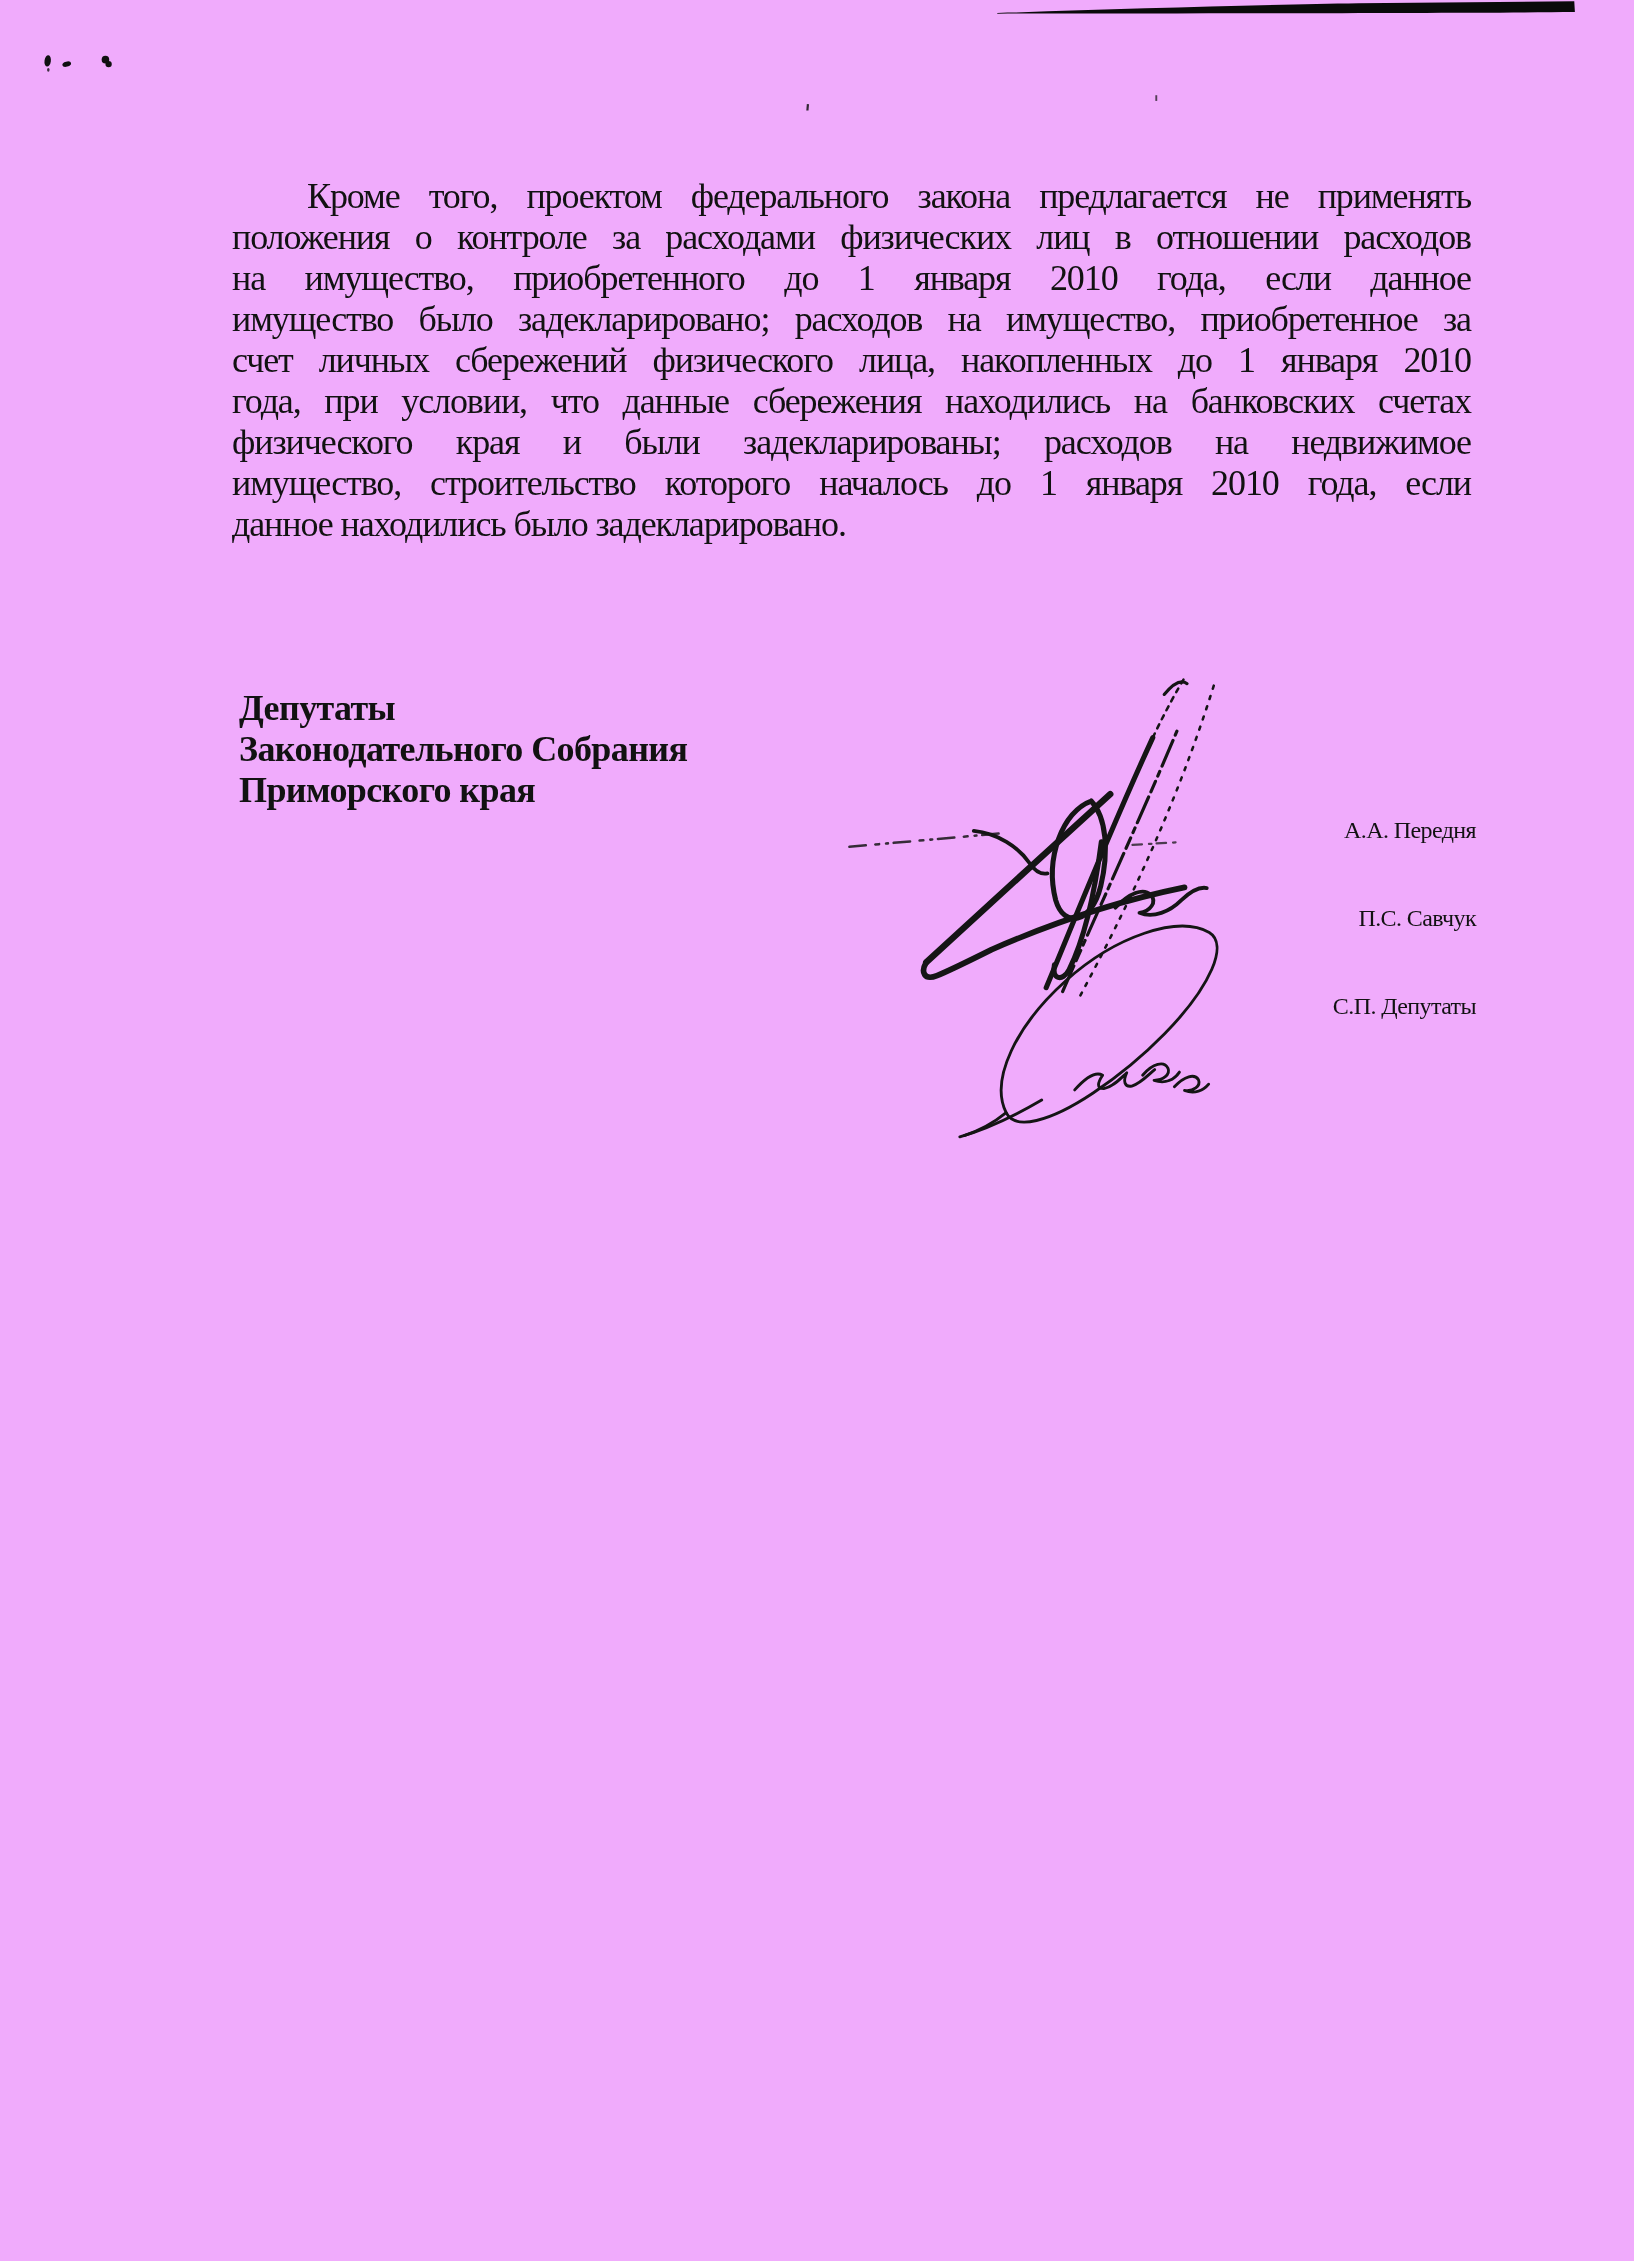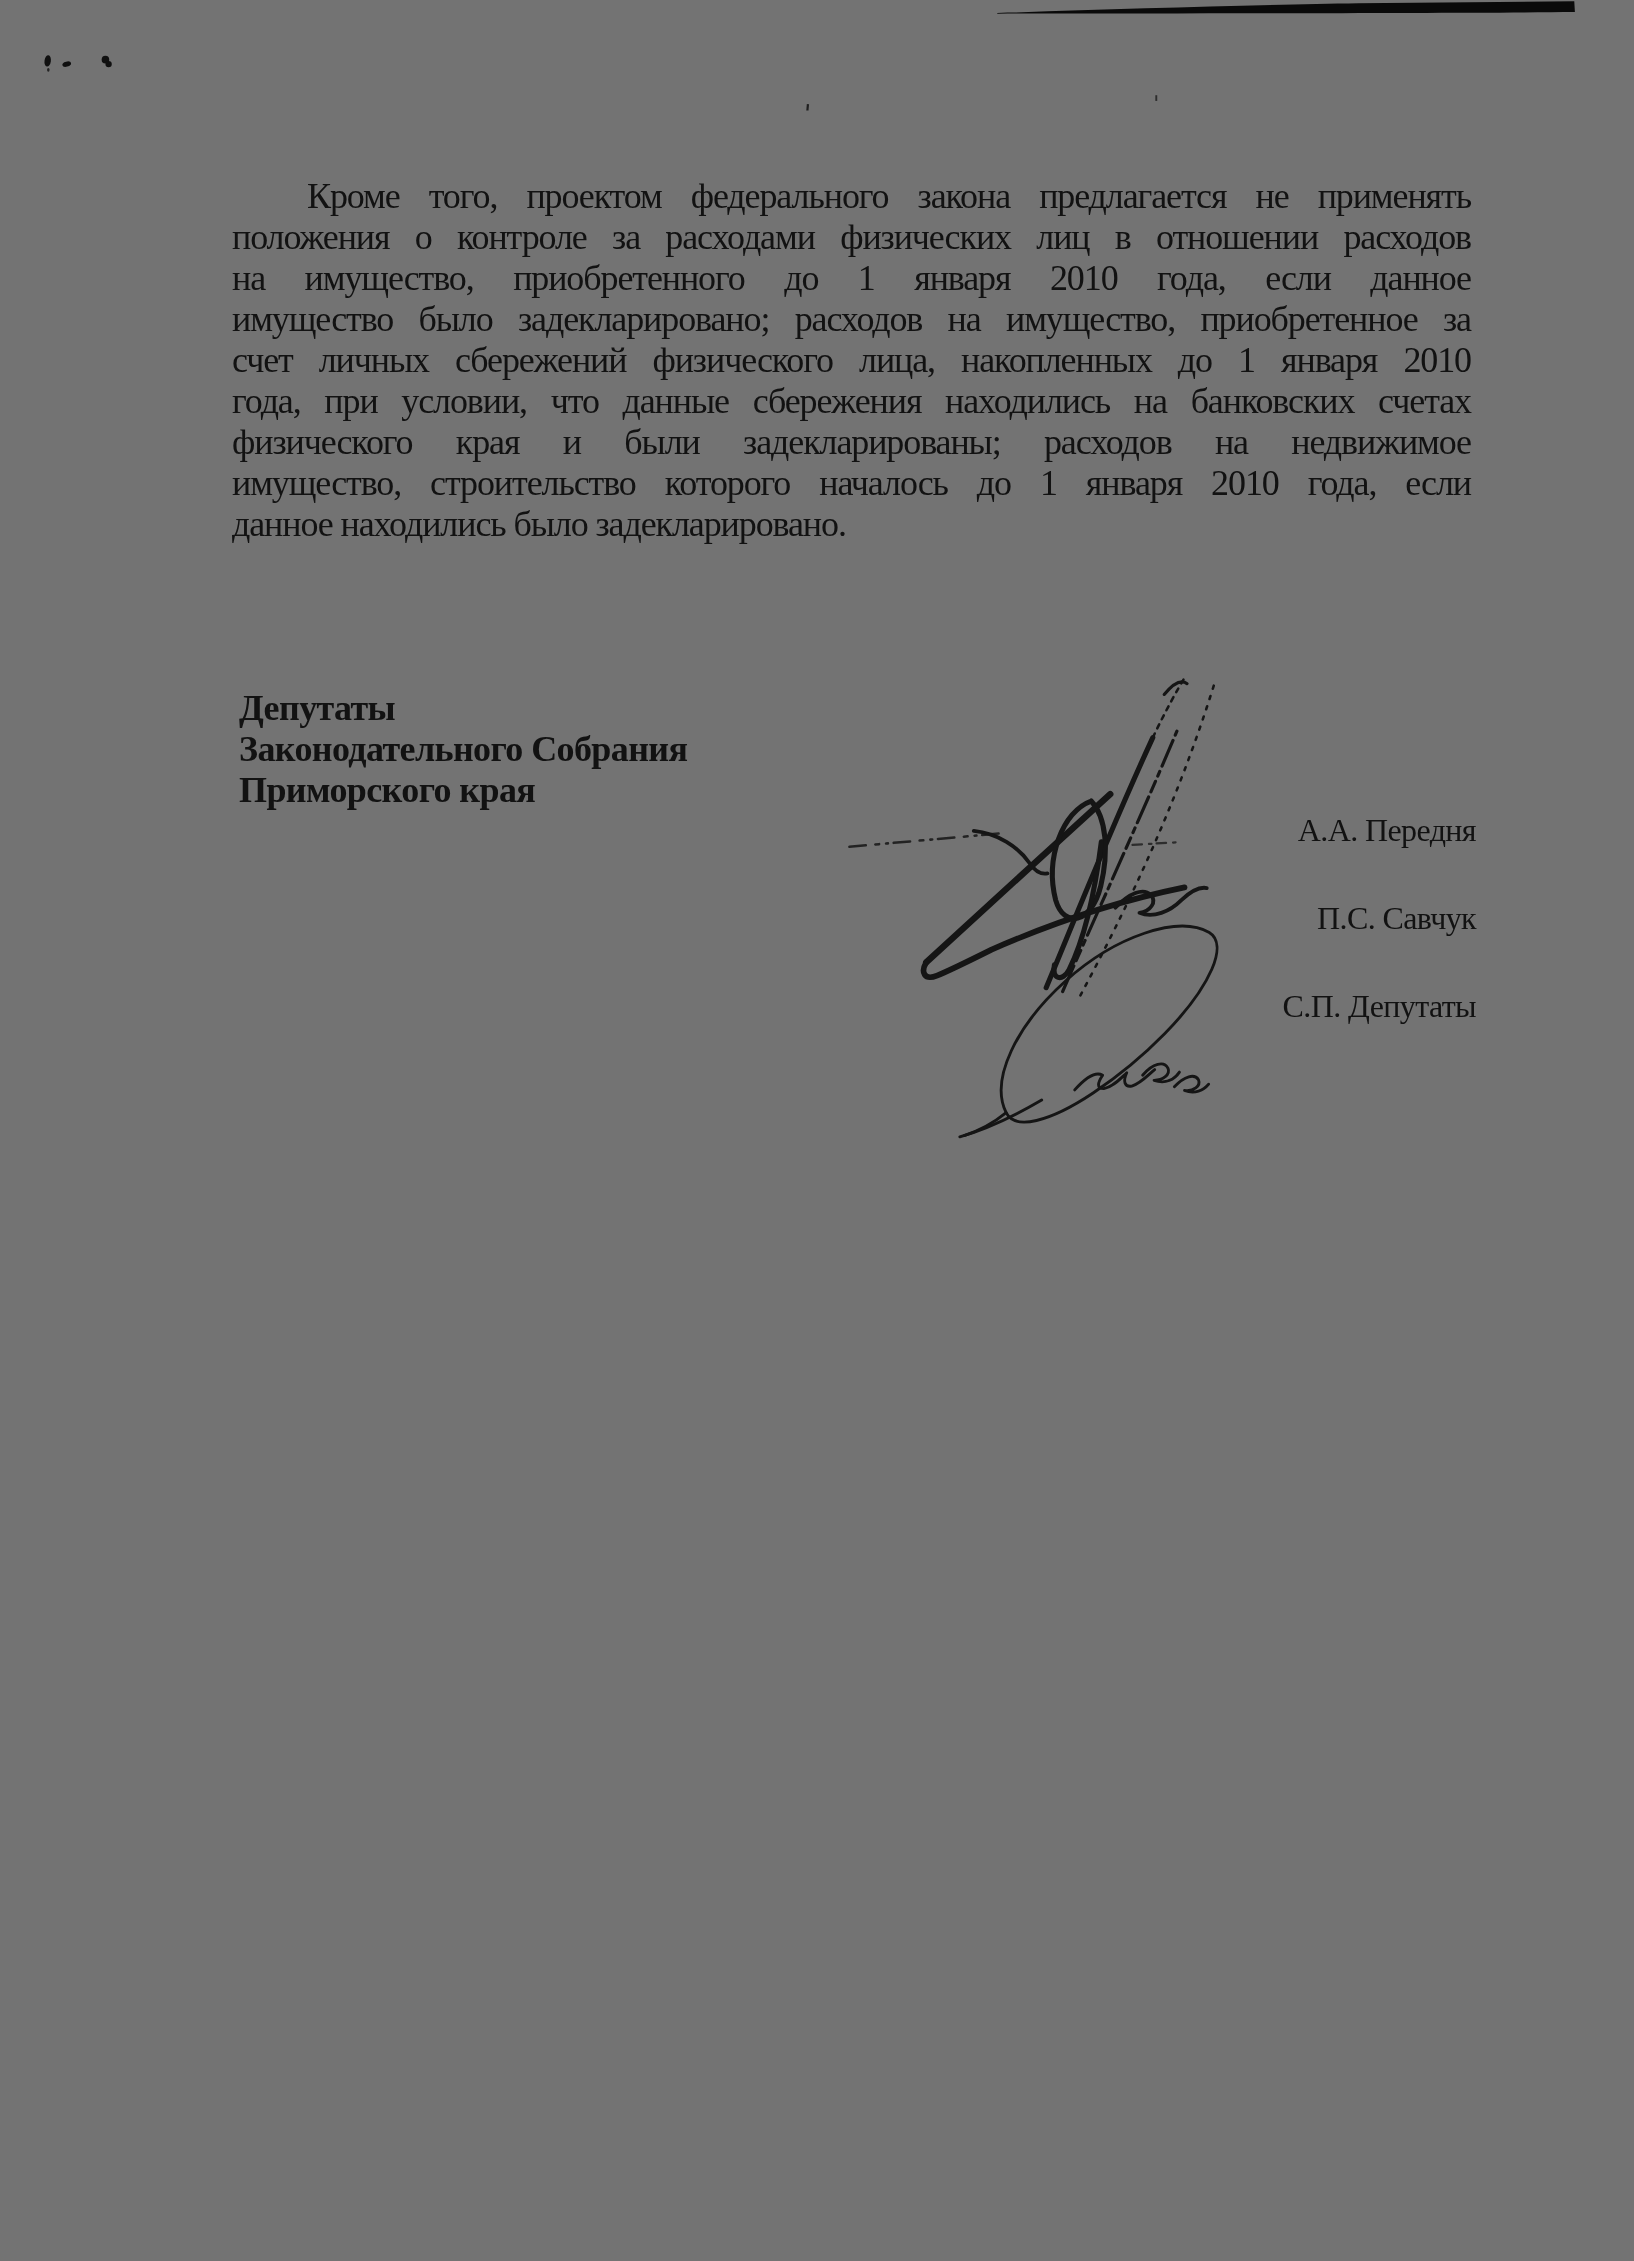--- a/index.html
+++ b/index.html
@@ -1,20 +1,20 @@
 <!DOCTYPE html>
 <html style="font-size:10.2px"><head>
 <meta charset="utf-8">
 <style>
   html,body{margin:0;padding:0;background:#e8e8e8;}
   .page{
     position:relative;
     width:1634px;
     height:2261px;
-    background:#737373;
+    background:#f0abfc;
     overflow:hidden;
     font-family:"Liberation Serif","DejaVu Serif",serif;
     color:#121212;
   }
   
   .para{
     position:absolute;
     left:232px;
     top:176px;
     width:1239px;
@@ -42,21 +42,21 @@
     font-weight:bold;
   }
 
   
   .names{
     position:absolute;
     left:1047px;
     top:786px;
     width:429px;
     text-align:right;
-    font-size:32px;
+    font-size:24px;
     letter-spacing:-0.6px;
   }
   .names .nm{ line-height:88px; white-space:nowrap; }
 
   
   .overlay{
     position:absolute;
     left:0; top:0;
     width:1634px;
     height:2261px;

